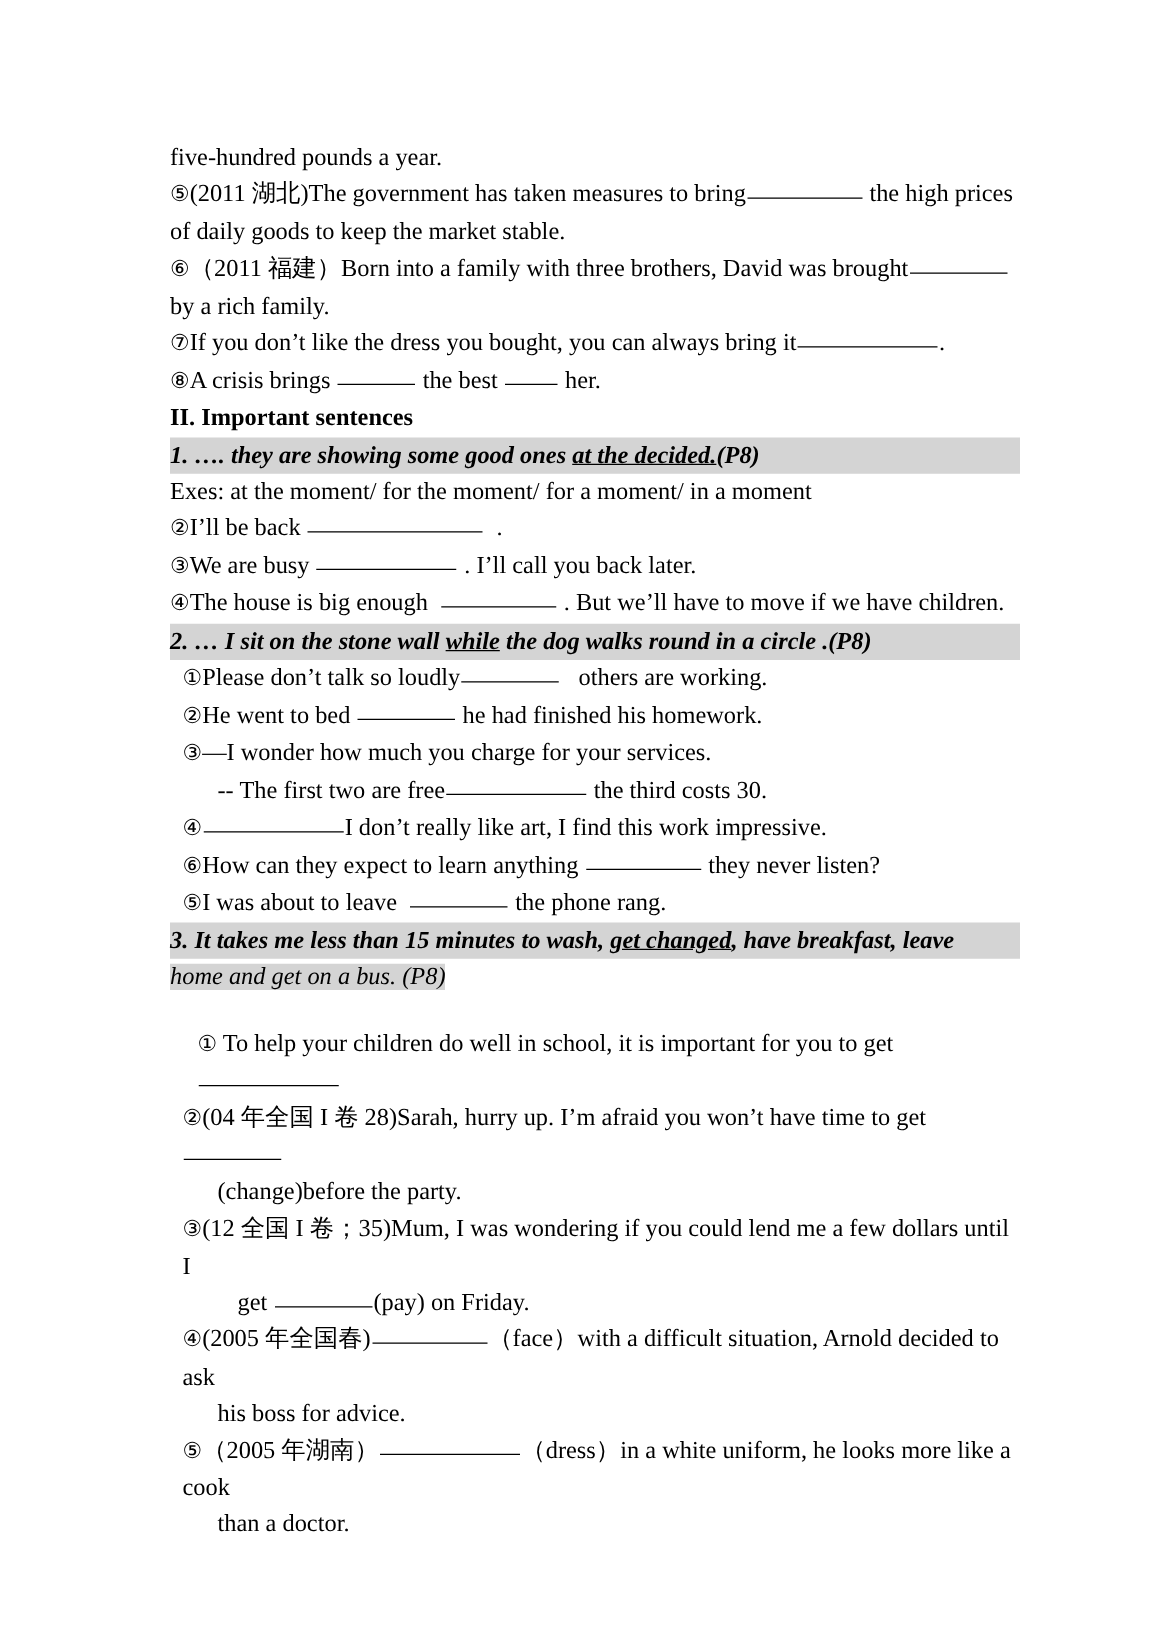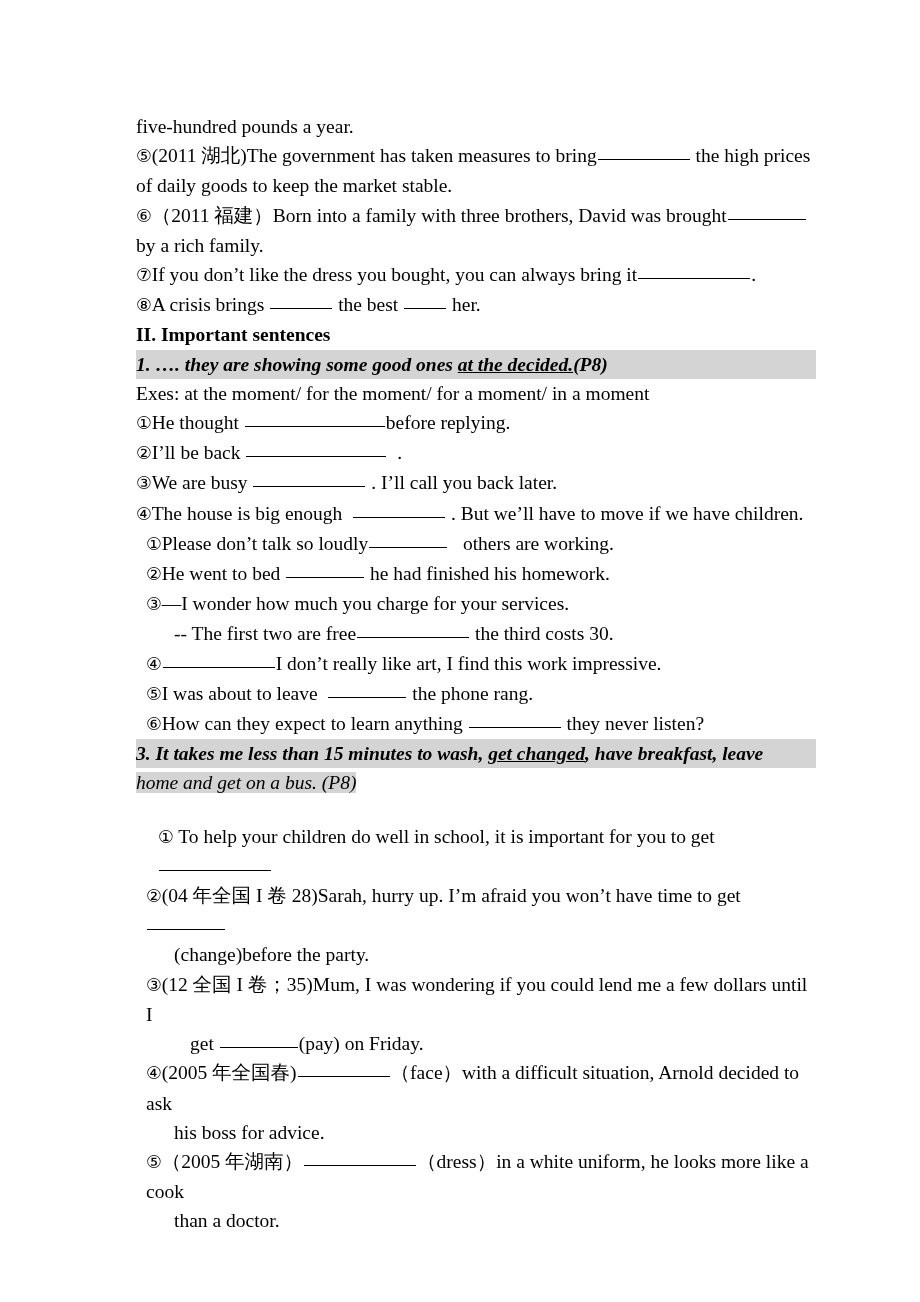--- a/index.html
+++ b/index.html
@@ -116,36 +116,34 @@
     <div class="para line">
       <span class="cnum">⑧</span><span>A crisis brings</span> <span class="blank b-sm"></span> <span>the best</span> <span class="blank b-xs"></span> <span>her.</span>
     </div>
 
     <div class="sec-head">II. Important sentences</div>
 
     <div class="hl"><span>1. …. they are showing some good ones </span><span class="u">at the decided.</span><span>(P8)</span></div>
 
     <div class="para line">Exes: at the moment/ for the moment/ for a moment/ in a moment</div>
 
-    <div class="para line">
-      <span class="cnum">①</span><span>He thought</span> <span class="blank b-xxl"></span><span>before replying.</span>
-    </div>
 
     <div class="para line">
       <span class="cnum">②</span><span>I’ll be back</span> <span class="blank b-xxl"></span>&nbsp;&nbsp;<span>.</span>
     </div>
 
     <div class="para line">
       <span class="cnum">③</span><span>We are busy</span> <span class="blank b-xl"></span> <span>. I’ll call you back later.</span>
     </div>
 
     <div class="para line">
       <span class="cnum">④</span><span>The house is big enough</span> &nbsp;<span class="blank b-lg"></span> <span>. But we’ll have to move if we have children.</span>
     </div>
 
+    <div class="hl"><span>2. … I sit on the stone wall </span><span class="u">while</span><span> the dog walks round in a circle .(P8)</span></div>
 
 
     <div class="para line ind-1">
       <span class="cnum">①</span><span>Please don’t talk so loudly</span><span class="blank b-md"></span>&nbsp;&nbsp;&nbsp;<span>others are working.</span>
     </div>
 
     <div class="para line ind-1">
       <span class="cnum">②</span><span>He went to bed</span> <span class="blank b-md"></span> <span>he had finished his homework.</span>
     </div>
 
@@ -155,25 +153,25 @@
 
     <div class="para line ind-3">
       <span>-- The first two are free</span><span class="blank b-xl"></span> <span>the third costs 30.</span>
     </div>
 
     <div class="para line ind-1">
       <span class="cnum">④</span><span class="blank b-xl"></span><span>I don’t really like art, I find this work impressive.</span>
     </div>
 
     <div class="para line ind-1">
+      <span class="cnum">⑥</span><span>How can they expect to learn anything</span> <span class="blank b-lg"></span> <span>they never listen?</span>
+    </div>
+
+    <div class="para line ind-1">
       <span class="cnum">⑤</span><span>I was about to leave</span> &nbsp;<span class="blank b-md"></span> <span>the phone rang.</span>
-    </div>
-
-    <div class="para line ind-1">
-      <span class="cnum">⑥</span><span>How can they expect to learn anything</span> <span class="blank b-lg"></span> <span>they never listen?</span>
     </div>
 
     <div class="hl hl-just"><span>3. It takes me less than 15 minutes to wash, </span><span class="u">get changed</span><span>, have breakfast, leave</span></div>
     <div style="margin:0;">
       <span class="hl-inline" style="font-weight:normal;font-style:italic;">home and get on a bus. (P8)</span>
     </div>
 
     <div class="para line ind-2">
       <span class="cnum">①</span> <span>To help your children do well in school, it is important for you to get</span><span class="blank b-xl"></span>
     </div>

